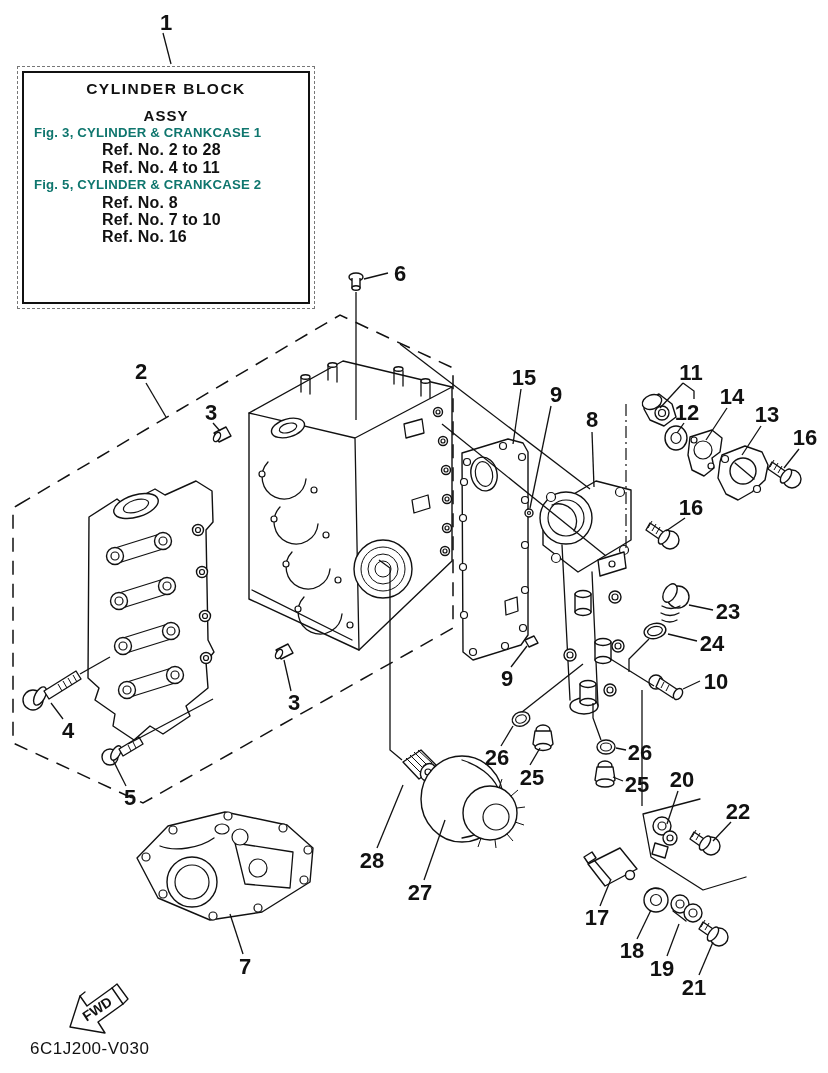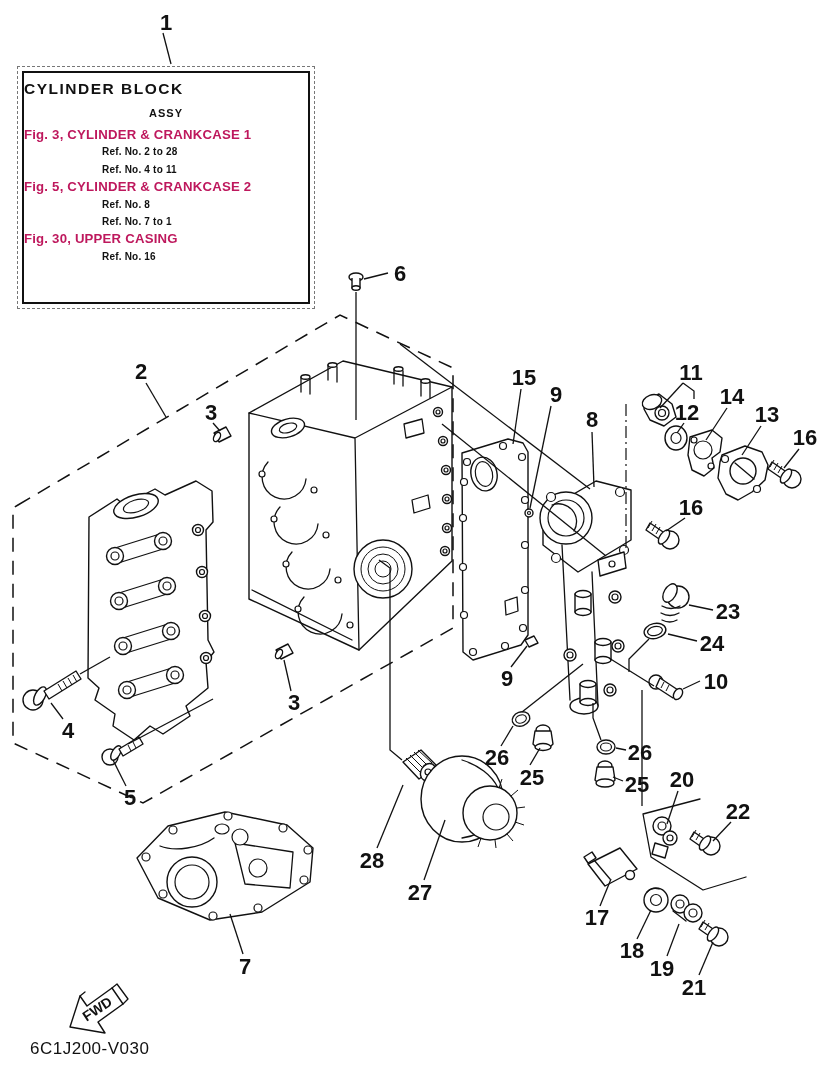--- a/index.html
+++ b/index.html
@@ -18,26 +18,26 @@
        fill:#111111;text-anchor:middle;dominant-baseline:central;}
   text.callout.bold{font-weight:800;}
   text.fwd{font-family:"Liberation Sans",sans-serif;font-size:14px;font-weight:bold;
        fill:#111111;text-anchor:middle;}
   text.code{font-family:"Liberation Sans",sans-serif;font-size:17px;fill:#111111;letter-spacing:0.5px;}
   
   #info-box{position:absolute;left:17px;top:66px;width:298px;height:243px;
             border:1px dashed #777;background:#fff;box-sizing:border-box;}
   #info-inner{position:absolute;left:4px;top:4px;right:4px;bottom:4px;
               border:2px solid #111;padding-top:7px;box-sizing:border-box;}
-  .box-title{font-size:15.5px;font-weight:bold;letter-spacing:1.5px;color:#111;}
-  .box-subtitle{font-size:11px;font-weight:bold;text-align:center;letter-spacing:1px;
-                color:#111;margin-top:9px;margin-bottom:7px;}
-  .fig-line{font-size:13.2px;font-weight:bold;color:#be185d;line-height:17.4px;
-            letter-spacing:0.2px;white-space:nowrap;}
-  .ref-line{font-size:10px;font-weight:bold;color:#111;line-height:17.4px;
+  .box-title{font-size:15.5px;font-weight:bold;text-align:center;letter-spacing:1.5px;color:#111;}
+  .box-subtitle{font-size:15px;font-weight:bold;text-align:center;letter-spacing:1px;
+                color:#111;margin-top:9px;}
+  .fig-line{font-size:13.2px;font-weight:bold;color:#0f766e;line-height:17.4px;
+            padding-left:10px;letter-spacing:0.2px;white-space:nowrap;}
+  .ref-line{font-size:16px;font-weight:bold;color:#111;line-height:17.4px;
             padding-left:78px;letter-spacing:0.2px;white-space:nowrap;}
 </style>
 </head>
 <body>
 
 <div id="page">
 
 <svg id="diagram" width="828" height="1073" viewBox="0 0 828 1073">
 
   <path class="dash" d="M18,505 L340,315 L453,368 L453,628 L143,803 L13,743 L13,508 Z"></path>
@@ -514,20 +514,19 @@
 <div id="info-box">
   <div id="info-inner">
     <div class="box-title">CYLINDER BLOCK</div>
     <div class="box-subtitle">ASSY</div>
     <div id="info-entries">
           <div class="fig-line">Fig. 3, CYLINDER &amp; CRANKCASE 1</div>
           <div class="ref-line">Ref. No. 2 to 28</div>
           <div class="ref-line">Ref. No. 4 to 11</div>
           <div class="fig-line">Fig. 5, CYLINDER &amp; CRANKCASE 2</div>
           <div class="ref-line">Ref. No. 8</div>
-          <div class="ref-line">Ref. No. 7 to 1</div>
-          <div class="fig-line">Fig. 30, UPPER CASING</div>
+          <div class="ref-line">Ref. No. 7 to 10</div>
           <div class="ref-line">Ref. No. 16</div>
         </div>
   </div>
 </div>
 
 </div>
 
 </body></html>

